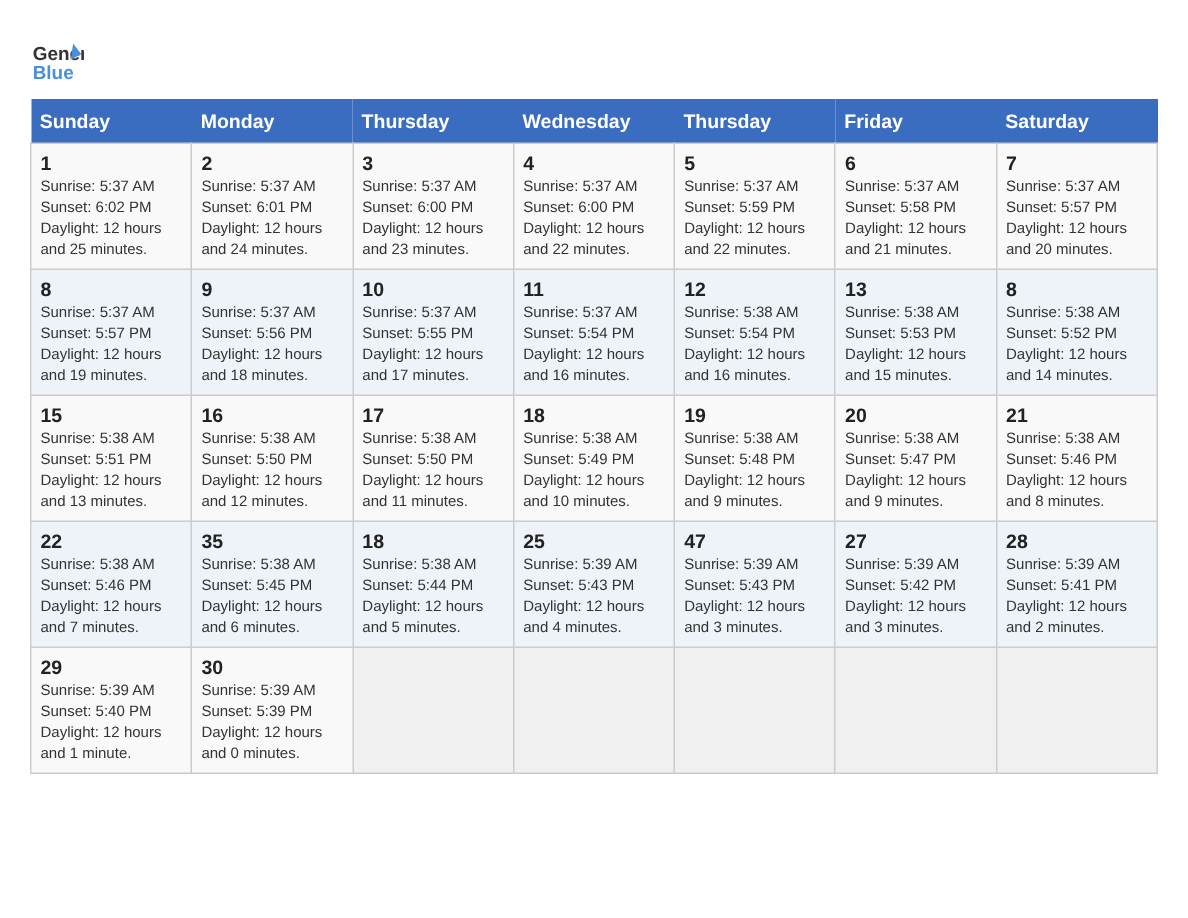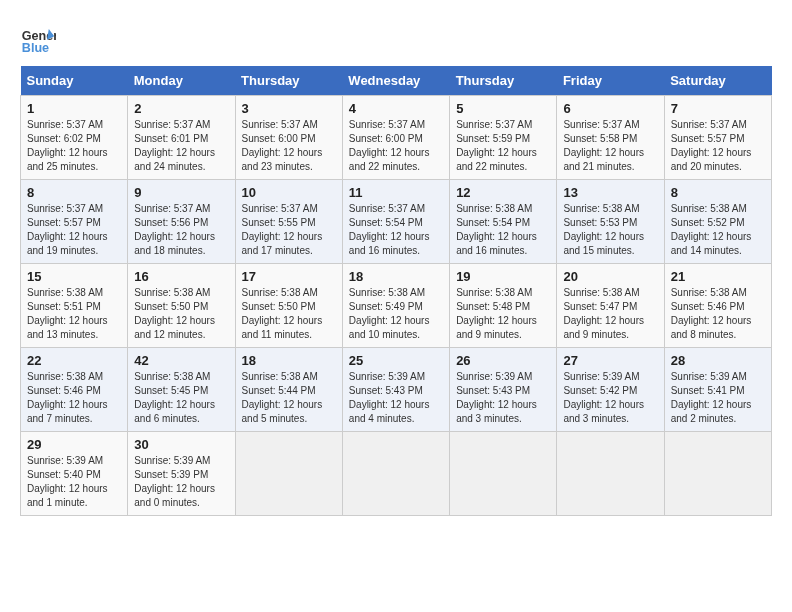--- a/index.html
+++ b/index.html
@@ -303,21 +303,21 @@
       <tr>
         <td>
         <span class="day-num">22</span>
         <div class="day-info">
           Sunrise: 5:38 AM<br>
           Sunset: 5:46 PM<br>
           Daylight: 12 hours and 7 minutes.
         </div>
       </td>
         <td>
-        <span class="day-num">42</span>
+        <span class="day-num">35</span>
         <div class="day-info">
           Sunrise: 5:38 AM<br>
           Sunset: 5:45 PM<br>
           Daylight: 12 hours and 6 minutes.
         </div>
       </td>
         <td>
         <span class="day-num">18</span>
         <div class="day-info">
           Sunrise: 5:38 AM<br>
@@ -327,21 +327,21 @@
       </td>
         <td>
         <span class="day-num">25</span>
         <div class="day-info">
           Sunrise: 5:39 AM<br>
           Sunset: 5:43 PM<br>
           Daylight: 12 hours and 4 minutes.
         </div>
       </td>
         <td>
-        <span class="day-num">26</span>
+        <span class="day-num">47</span>
         <div class="day-info">
           Sunrise: 5:39 AM<br>
           Sunset: 5:43 PM<br>
           Daylight: 12 hours and 3 minutes.
         </div>
       </td>
         <td>
         <span class="day-num">27</span>
         <div class="day-info">
           Sunrise: 5:39 AM<br>

